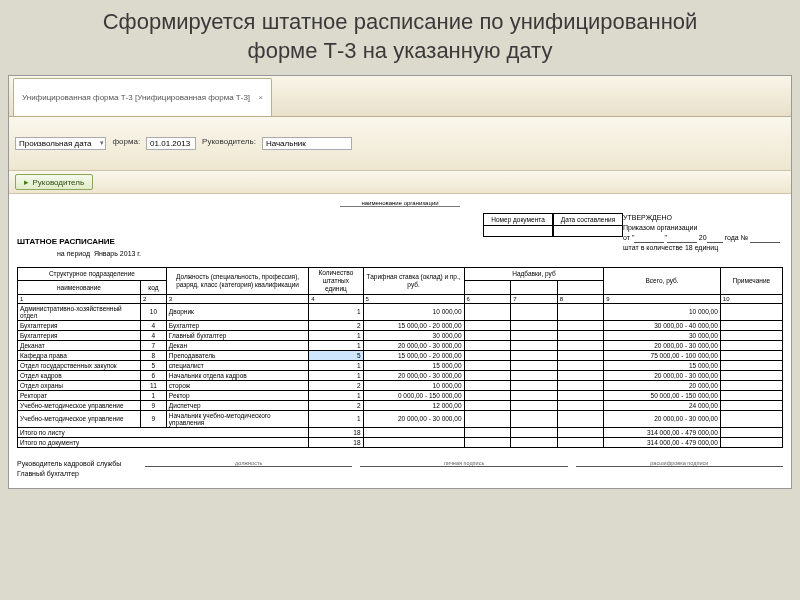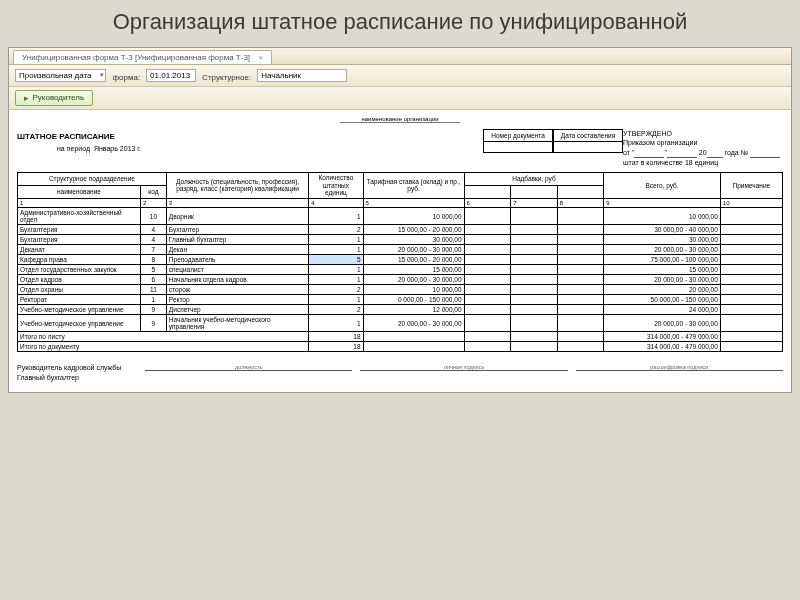--- a/index.html
+++ b/index.html
@@ -1,76 +1,77 @@
 <!DOCTYPE html>
 <html><head>
 <meta charset="utf-8">
 <style>
 *{box-sizing:border-box;margin:0;padding:0}
 body{font-family:Arial,sans-serif;background:#DCD9CD;width:800px;height:600px;overflow:hidden}
 .slide-title{background:#DCD9CD;padding:8px 12px;text-align:center;font-size:22px;color:#3a3a3a;line-height:1.3}
 .app-window{background:#fff;margin:2px 8px 8px 8px;border:1px solid #999;font-size:8px}
 .tab-bar{background:linear-gradient(#f9f5e8,#e8e0ca);border-bottom:1px solid #b8b090;padding:2px 4px 0 4px;display:flex}
-.tab{background:#fff;border:1px solid #b8b090;border-bottom:none;padding:2px 8px;font-size:8px;color:#555;border-radius:2px 2px 0 0}
+.tab{background:#fff;border:1px solid #b8b090;border-bottom:none;padding:14px 8px;font-size:8px;color:#555;border-radius:2px 2px 0 0}
 .tab-close{margin-left:6px;color:#888;cursor:pointer}
-.toolbar{background:linear-gradient(#faf7ec,#eee6d0);border-bottom:1px solid #ccc4a8;padding:4px 6px;display:flex;align-items:flex-end;gap:6px}
+.toolbar{background:linear-gradient(#faf7ec,#eee6d0);border-bottom:1px solid #ccc4a8;padding:20px 6px;display:flex;align-items:flex-start;gap:6px}
 .toolbar label{font-size:8px;color:#333}
 .tb-select{border:1px solid #aaa;background:#fff;padding:1px 14px 1px 3px;font-size:8px;position:relative;min-width:90px}
 .tb-select::after{content:"▾";position:absolute;right:2px;top:1px;font-size:7px;color:#666}
 .tb-date{border:1px solid #aaa;background:#fff;padding:1px 3px;font-size:8px;min-width:50px}
 .tb-input{border:1px solid #aaa;background:#fff;padding:1px 3px;font-size:8px;min-width:90px}
 .btn-row{background:linear-gradient(#faf7ec,#eee6d0);border-bottom:1px solid #ccc4a8;padding:3px 6px}
 .form-btn{display:inline-flex;align-items:center;gap:4px;border:1px solid #8aa85a;background:linear-gradient(#f5f9ed,#e0ecc8);padding:2px 8px;border-radius:2px;font-size:8px;color:#2a4a0a;cursor:pointer}
 .form-btn .arrow{color:#4a7a1a;font-size:9px}
 .doc-area{background:#fff;padding:6px 8px 8px 8px;font-size:7px;color:#000}
 .org-label{text-align:center;font-size:6px;margin-bottom:6px;border-bottom:1px solid #777;width:120px;margin-left:auto;margin-right:auto}
 .doc-header{display:flex;justify-content:space-between;align-items:flex-start;margin-bottom:4px}
 .doc-left{flex:1}
 .doc-center{display:flex;gap:0}
 .doc-right{text-align:left;font-size:7px;line-height:1.4;width:160px}
 .mini-cell{border:1px solid #000;padding:2px 6px;font-size:6.5px;text-align:center;min-width:70px}
 .mini-cell-top{border-bottom:none}
 .mini-cell-bot{height:12px}
-.doc-title{font-weight:bold;font-size:8px;margin-top:3px}
+.doc-title{font-weight:bold;font-size:8px;margin-top:24px}
 .period{font-size:7px;margin:4px 0 6px 40px}
 .blank{display:inline-block;border-bottom:1px solid #555;min-width:30px;height:8px;vertical-align:bottom}
 table.sched{border-collapse:collapse;width:100%;font-size:6.5px}
 table.sched th,table.sched td{border:1px solid #000;padding:1px 2px;vertical-align:middle}
 table.sched th{font-weight:normal;text-align:center;line-height:1.2}
 table.sched td{text-align:left;white-space:nowrap}
 table.sched td.num{text-align:right}
 table.sched td.ctr{text-align:center}
 .col-num td{text-align:center;font-size:6px}
 .totals td{text-align:right}
 .footer-sig{margin-top:6px;font-size:7px}
 .footer-sig .row{display:flex;gap:8px;margin-bottom:3px;align-items:flex-end}
 .footer-sig .lbl{min-width:120px}
 .footer-sig .line{flex:1;border-bottom:1px solid #555;font-size:5.5px;text-align:center;color:#666;padding-top:6px}
 .sel-cell{background:#cfe6ff !important}
 </style>
 </head>
 <body>
 
 <div class="slide-title">
-  <div>Организация штатное расписание по унифицированной</div>
+  <div>Сформируется штатное расписание по унифицированной</div>
+  <div>форме Т-3 на указанную дату</div>
 </div>
 
 <div class="app-window">
   <div class="tab-bar">
     <div class="tab">
       <span>Унифицированная форма Т-3 [Унифицированная форма Т-3]</span>
       <span class="tab-close">×</span>
     </div>
   </div>
 
   <div class="toolbar">
     <div class="tb-select"><span>Произвольная дата</span></div>
     <label>форма:</label>
     <div class="tb-date"><span>01.01.2013</span></div>
-    <label>Структурное:</label>
+    <label>Руководитель:</label>
     <div class="tb-input"><span>Начальник</span></div>
   </div>
 
   <div class="btn-row">
     <div class="form-btn">
       <span class="arrow">▸</span>
       <span>Руководитель</span>
     </div>
   </div>
 

